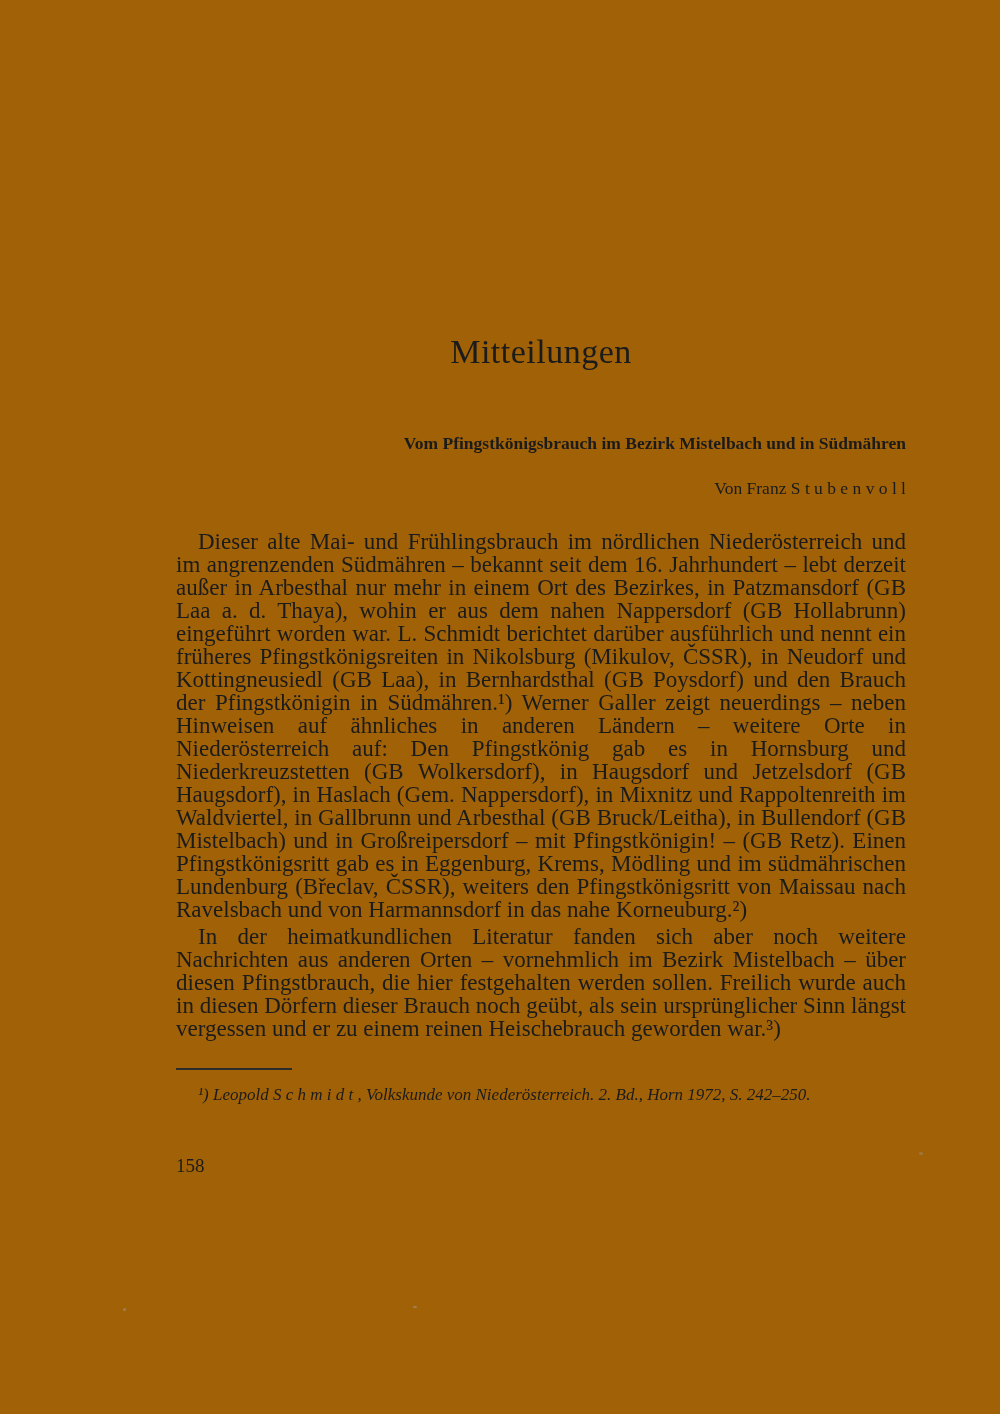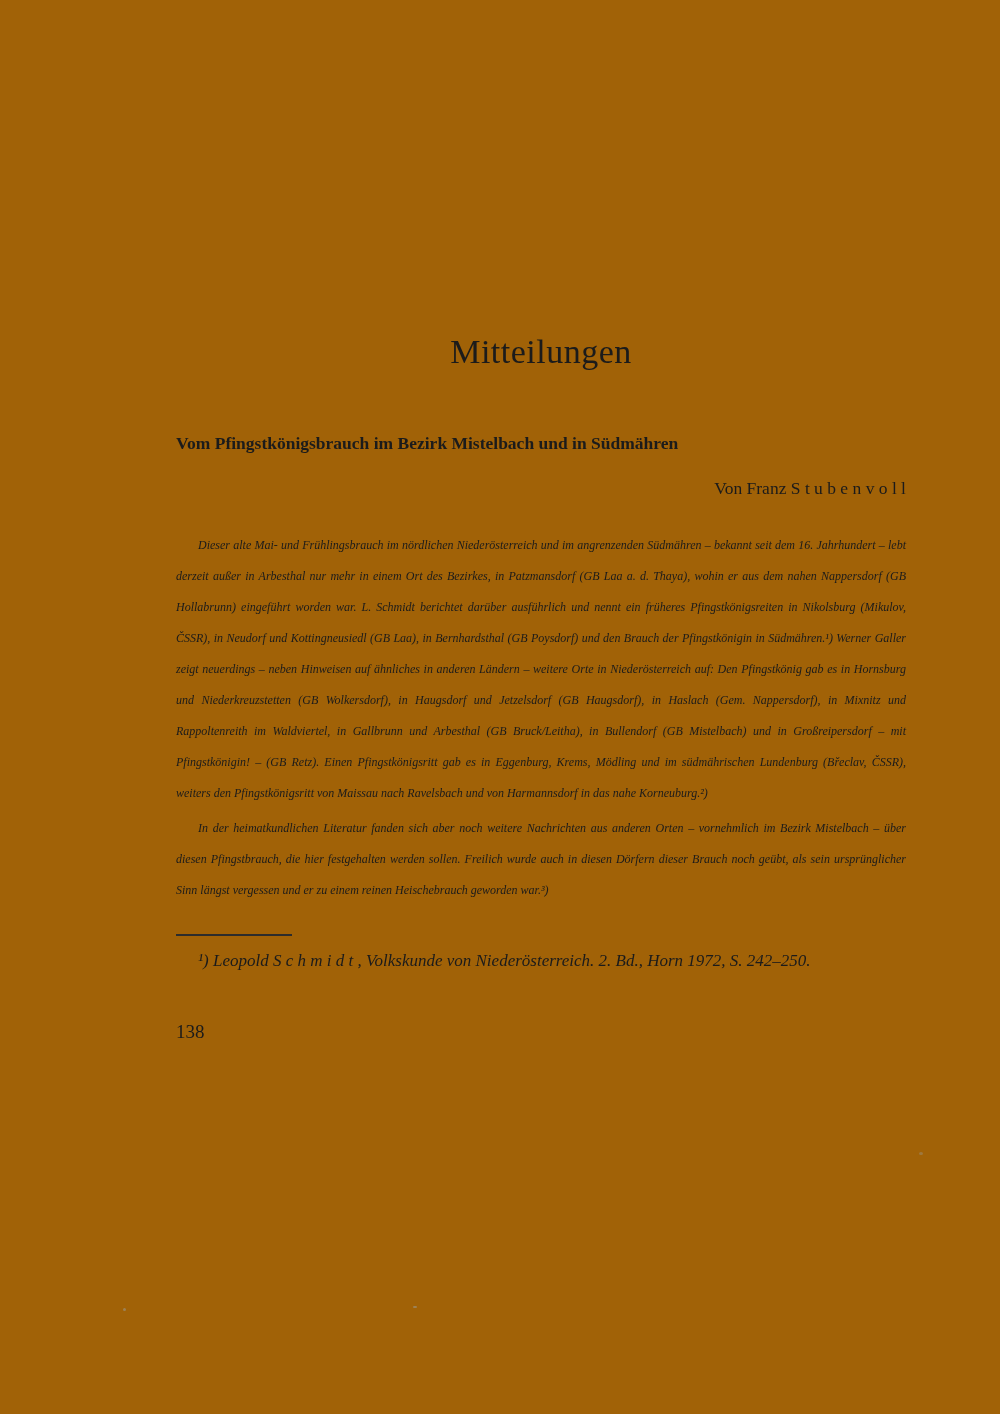--- a/index.html
+++ b/index.html
@@ -27,38 +27,37 @@
     margin: 0;
     padding-top: 330px;
     text-align: center;
     font-size: 34px;
     line-height: 44px;
     font-weight: normal;
     letter-spacing: 0.5px;
   }
   .article-title {
     margin: 58px 0 0 0;
-    text-align: left;
+    text-align: right;
     font-size: 17.5px;
     line-height: 23px;
     font-weight: bold;
   }
   .byline {
     margin-top: 22px;
     text-align: right;
     font-size: 17.5px;
     line-height: 23px;
   }
   .body-para {
     margin: 0;
     text-align: justify;
-    font-size: 12px;
-    line-height: 31px;
+    font-size: 23px;
+    line-height: 23px;
     text-indent: 22px;
-    font-style: italic;
   }
   .body-para.first {
     margin-top: 30px;
   }
   .body-para.second {
     margin-top: 4px;
   }
   .footnote-rule {
     margin: 28px 0 0 0;
     width: 116px;
@@ -108,20 +107,20 @@
     <p class="body-para first">Dieser alte Mai- und Frühlingsbrauch im nördlichen Niederösterreich und im angrenzenden Südmähren – bekannt seit dem 16. Jahrhundert – lebt derzeit außer in Arbesthal nur mehr in einem Ort des Bezirkes, in Patzmansdorf (GB Laa a. d. Thaya), wohin er aus dem nahen Nappersdorf (GB Hollabrunn) eingeführt worden war. L. Schmidt berichtet darüber ausführlich und nennt ein früheres Pfingstkönigsreiten in Nikolsburg (Mikulov, ČSSR), in Neudorf und Kottingneusiedl (GB Laa), in Bernhardsthal (GB Poysdorf) und den Brauch der Pfingstkönigin in Südmähren.¹) Werner Galler zeigt neuerdings – neben Hinweisen auf ähnliches in anderen Ländern – weitere Orte in Niederösterreich auf: Den Pfingstkönig gab es in Hornsburg und Niederkreuzstetten (GB Wolkersdorf), in Haugsdorf und Jetzelsdorf (GB Haugsdorf), in Haslach (Gem. Nappersdorf), in Mixnitz und Rappoltenreith im Waldviertel, in Gallbrunn und Arbesthal (GB Bruck/Leitha), in Bullendorf (GB Mistelbach) und in Großreipersdorf – mit Pfingstkönigin! – (GB Retz). Einen Pfingstkönigsritt gab es in Eggenburg, Krems, Mödling und im südmährischen Lundenburg (Břeclav, ČSSR), weiters den Pfingstkönigsritt von Maissau nach Ravelsbach und von Harmannsdorf in das nahe Korneuburg.²)</p>
 
     <p class="body-para second">In der heimatkundlichen Literatur fanden sich aber noch weitere Nachrichten aus anderen Orten – vornehmlich im Bezirk Mistelbach – über diesen Pfingstbrauch, die hier festgehalten werden sollen. Freilich wurde auch in diesen Dörfern dieser Brauch noch geübt, als sein ursprünglicher Sinn längst vergessen und er zu einem reinen Heischebrauch geworden war.³)</p>
 
     <hr class="footnote-rule">
 
     <div class="footnotes">
       <p class="footnote">¹) Leopold S c h m i d t ,  Volkskunde von Niederösterreich. 2. Bd., Horn 1972, S. 242–250.</p>
     </div>
 
-    <div class="page-number">138</div>
+    <div class="page-number">158</div>
 
   </div>
 
   <span class="scan-artifact artifact-1"></span>
   <span class="scan-artifact artifact-2"></span>
   <span class="scan-artifact artifact-3"></span>
 </div>
 
 </body></html>

